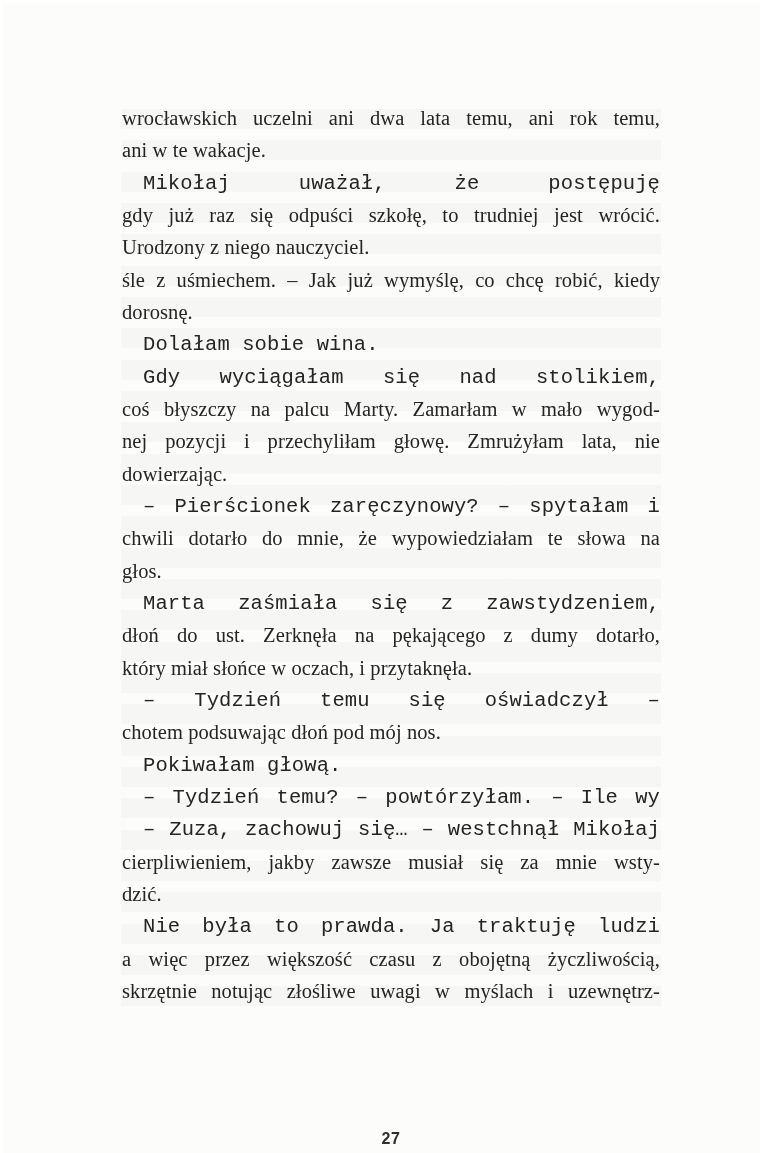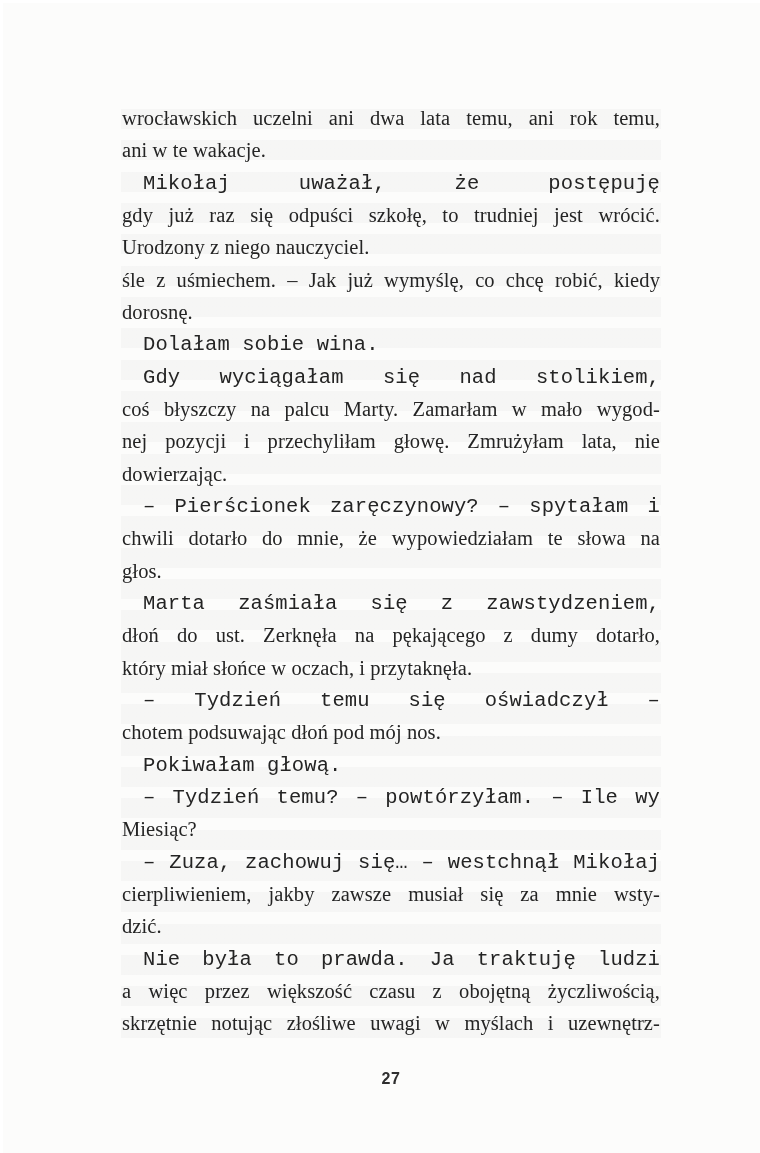--- a/index.html
+++ b/index.html
@@ -46,21 +46,21 @@
     white-space: normal;
     text-align: justify;
     text-align-last: justify;
     overflow: hidden;
   }
   .line.indent { padding-left: 21px; font-family: Liberation Mono, monospace; }
   .line.para-end { text-align-last: left; }
   .page-number {
     position: absolute;
     left: 117px;
-    top: 1066px;
+    top: 1126px;
     width: 540px;
     text-align: center;
     font-family: "Liberation Sans", "DejaVu Sans", sans-serif;
     font-weight: 700;
     font-size: 16px;
     letter-spacing: 0.5px;
     color: #2e2e2e;
   }
 </style>
 </head>
@@ -84,21 +84,20 @@
       <div class="line indent">– Pierścionek zaręczynowy? – spytałam i dopiero po</div>
       <div class="line">chwili dotarło do mnie, że wypowiedziałam te słowa na</div>
       <div class="line para-end">głos.</div>
       <div class="line indent">Marta zaśmiała się z zawstydzeniem, przykładając</div>
       <div class="line">dłoń do ust. Zerknęła na pękającego z dumy dotarło,</div>
       <div class="line para-end">który miał słońce w oczach, i przytaknęła.</div>
       <div class="line indent">– Tydzień temu się oświadczył – powiedziała, z chi-</div>
       <div class="line para-end">chotem podsuwając dłoń pod mój nos.</div>
       <div class="line indent para-end">Pokiwałam głową.</div>
       <div class="line indent">– Tydzień temu? – powtórzyłam. – Ile wy się znacie?</div>
-      <div class="line para-end">Miesiąc?</div>
       <div class="line indent">– Zuza, zachowuj się… – westchnął Mikołaj ze znie-</div>
       <div class="line">cierpliwieniem, jakby zawsze musiał się za mnie wsty-</div>
       <div class="line para-end">dzić.</div>
       <div class="line indent">Nie była to prawda. Ja traktuję ludzi tak, jak oni mnie,</div>
       <div class="line">a więc przez większość czasu z obojętną życzliwością,</div>
       <div class="line">skrzętnie notując złośliwe uwagi w myślach i uzewnętrz-</div>
     </main>
   <footer class="page-number">27</footer>
 </div>
 

